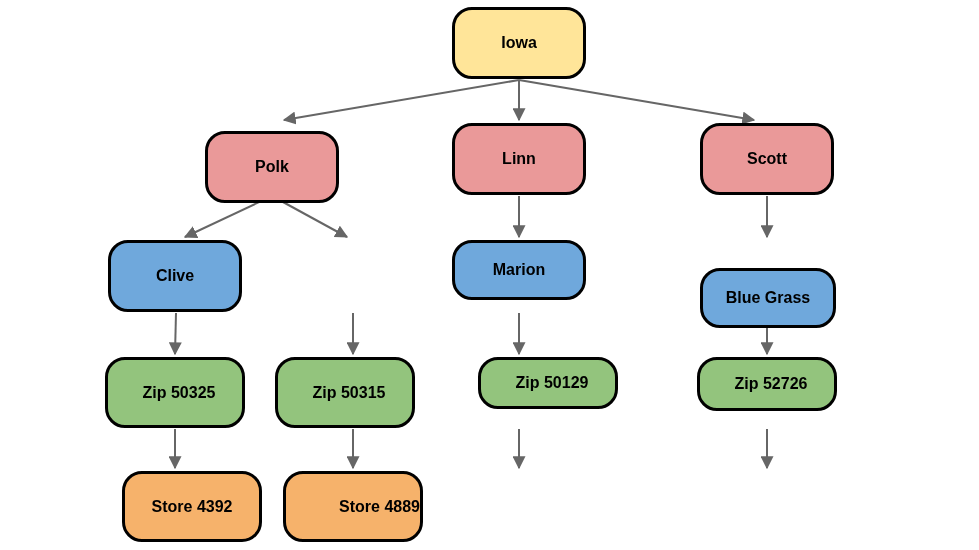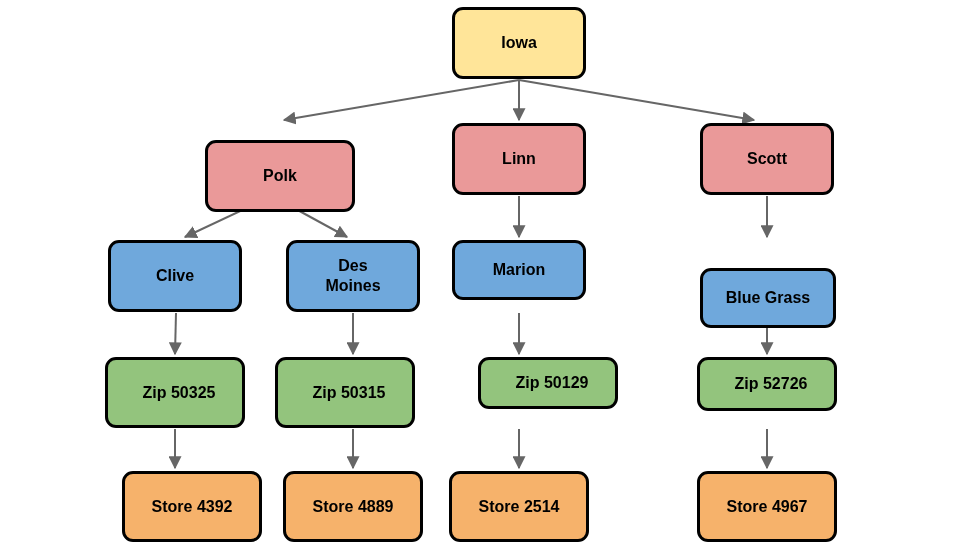--- a/index.html
+++ b/index.html
@@ -28,21 +28,21 @@
     stroke-width: 2;
     fill: none;
   }
   #arrowhead path {
     fill: var(--arrow, #666666);
   }
   .node {
     position: absolute;
     box-sizing: border-box;
     border: 3px solid var(--node-border, #000000);
-    border-radius: 11px;
+    border-radius: 20px;
     display: flex;
     align-items: center;
     justify-content: center;
     text-align: center;
     font-weight: bold;
     font-size: 16px;
     color: #000000;
     cursor: default;
   }
   .node .label { line-height: 1.25; }
@@ -81,35 +81,32 @@
     <line class="edge" x1="175" y1="429" x2="175" y2="468" marker-end="url(#arrowhead)"></line>
     <line class="edge" x1="353" y1="429" x2="353" y2="468" marker-end="url(#arrowhead)"></line>
     <line class="edge" x1="519" y1="429" x2="519" y2="468" marker-end="url(#arrowhead)"></line>
     <line class="edge" x1="767" y1="429" x2="767" y2="468" marker-end="url(#arrowhead)"></line>
   </svg>
 
   <div class="node state" style="left:452px; top:7px; width:134px; height:72px;">
     <span class="label">Iowa</span>
   </div>
 
-  <div class="node county" style="left:205px; top:140px; width:150px; height:72px;">
+  <div class="node county" style="left:205px; top:131px; width:134px; height:72px;">
     <span class="label">Polk</span>
   </div>
   <div class="node county" style="left:452px; top:123px; width:134px; height:72px;">
     <span class="label">Linn</span>
   </div>
   <div class="node county" style="left:700px; top:123px; width:134px; height:72px;">
     <span class="label">Scott</span>
   </div>
 
   <div class="node city" style="left:108px; top:240px; width:134px; height:72px;">
     <span class="label">Clive</span>
-  </div>
-  <div class="node city" style="left:286px; top:240px; width:134px; height:72px;">
-    <span class="label narrow">Des Moines</span>
   </div>
   <div class="node city" style="left:452px; top:240px; width:134px; height:60px;">
     <span class="label">Marion</span>
   </div>
   <div class="node city" style="left:700px; top:240px; width:136px; height:60px;margin-top:28px;">
     <span class="label">Blue Grass</span>
   </div>
 
   <div class="node zip" style="left:105px; top:357px; width:140px; height:71px;">
     <span class="label">Zip 50325</span>
@@ -120,23 +117,17 @@
   <div class="node zip" style="left:449px; top:357px; width:140px; height:52px;margin-left:29px;">
     <span class="label">Zip 50129</span>
   </div>
   <div class="node zip" style="left:697px; top:357px; width:140px; height:54px;">
     <span class="label">Zip 52726</span>
   </div>
 
   <div class="node store" style="left:105px; top:471px; width:140px; height:71px;margin-left:17px;">
     <span class="label">Store 4392</span>
   </div>
-  <div class="node store" style="left:283px; top:471px; width:140px; height:71px;">
+  <div class="node store" style="left:283px; top:471px; width:140px; height:71px;justify-content:flex-end;">
     <span class="label">Store 4889</span>
-  </div>
-  <div class="node store" style="left:449px; top:471px; width:140px; height:71px;">
-    <span class="label">Store 2514</span>
-  </div>
-  <div class="node store" style="left:697px; top:471px; width:140px; height:71px;">
-    <span class="label">Store 4967</span>
   </div>
 
 </div>
 
 </body></html>

